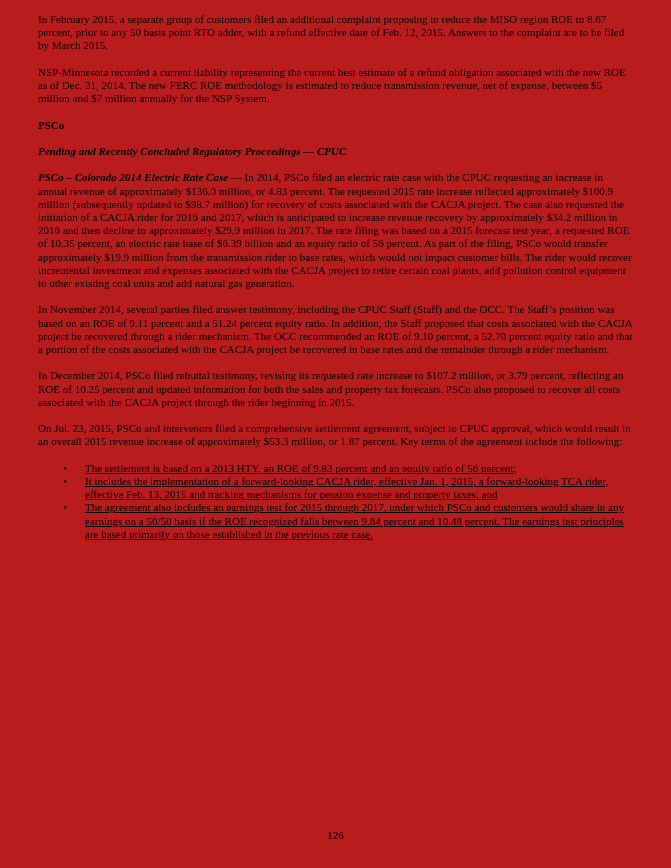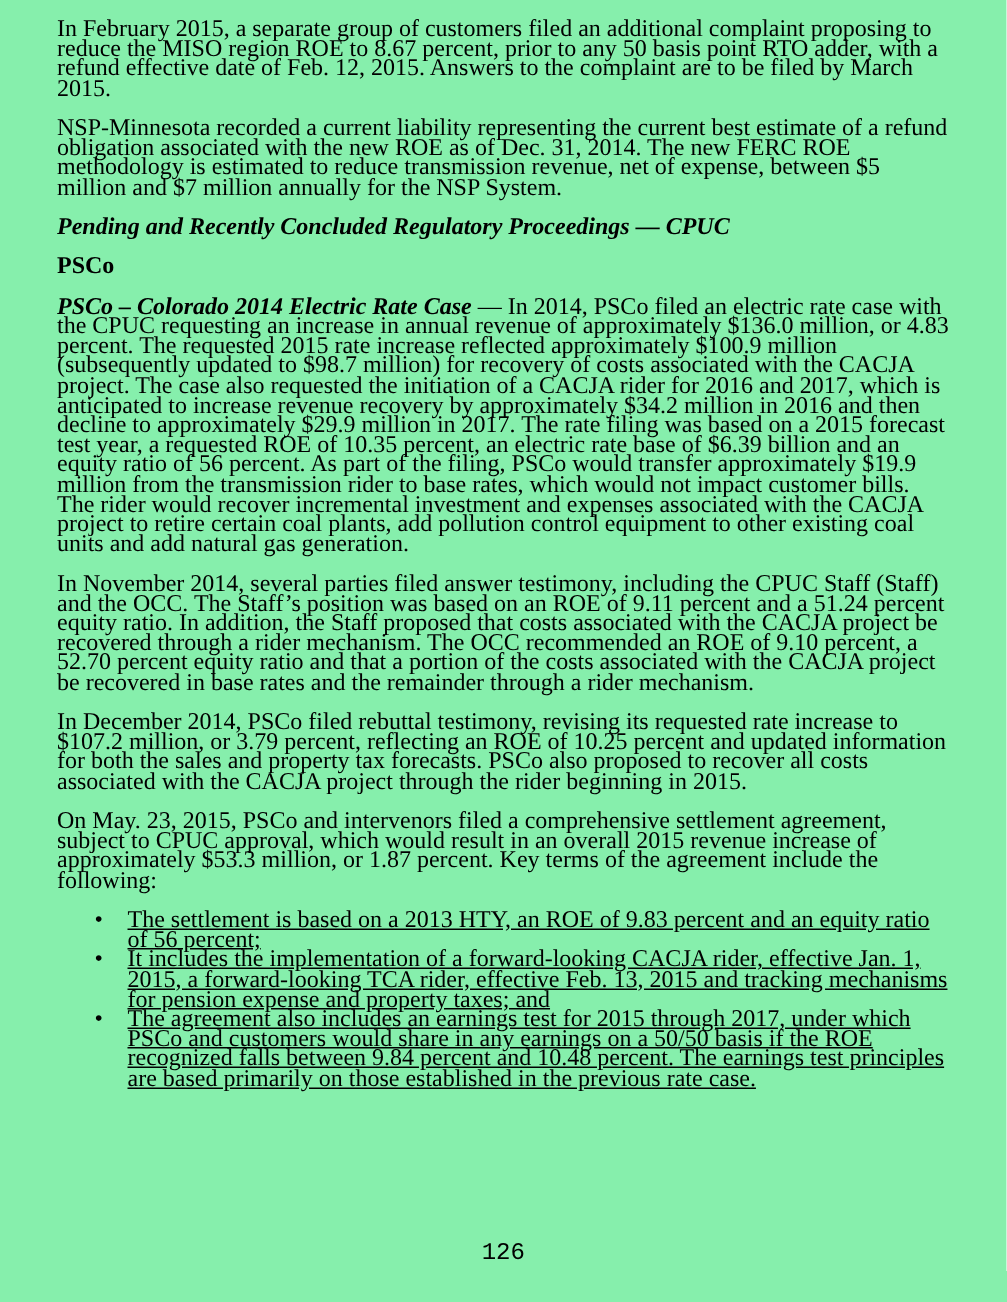--- a/index.html
+++ b/index.html
@@ -1,22 +1,22 @@
 <!DOCTYPE html>
 <html><head>
 <meta charset="utf-8">
 <style>
   html, body { margin: 0; padding: 0; background: #ffffff; }
   .page {
     position: relative;
     width: 671px;
     height: 868px;
-    background: #86efac;
+    background: #b91c1c;
     font-family: "Liberation Serif", serif;
-    font-size: 16px;
+    font-size: 11px;
     line-height: 13.2px;
     color: #000000;
     overflow: hidden;
   }
   .content {
     position: absolute;
     left: 38px;
     top: 13px;
     width: 596px;
   }
@@ -26,44 +26,43 @@
   ul.bullets { list-style: none; margin: 0 0 13.2px 0; padding: 0; }
   ul.bullets li { display: flex; margin: 0; }
   .li-marker { flex: none; width: 47px; padding-left: 25px; box-sizing: border-box; }
   .li-text { flex: 1; text-decoration: underline; }
   .footer {
     position: absolute;
     top: 829px;
     left: 0;
     width: 100%;
     text-align: center;
-    font-family: Liberation Mono, monospace;
   }
 </style>
 </head>
 <body>
 
 <div class="page">
   <div class="content">
 
     <p class="para">In February 2015, a separate group of customers filed an additional complaint proposing to reduce the MISO region ROE to 8.67 percent, prior to any 50 basis point RTO adder, with a refund effective date of Feb. 12, 2015.  Answers to the complaint are to be filed by March 2015.</p>
 
     <p class="para">NSP-Minnesota recorded a current liability representing the current best estimate of a refund obligation associated with the new ROE as of Dec. 31, 2014.  The new FERC ROE methodology is estimated to reduce transmission revenue, net of expense, between $5 million and $7 million annually for the NSP System.</p>
 
+    <p class="para b">PSCo</p>
+
     <p class="para bi">Pending and Recently Concluded Regulatory Proceedings — CPUC</p>
-
-    <p class="para b">PSCo</p>
 
     <p class="para"><span class="bi">PSCo – Colorado 2014 Electric Rate Case</span><span> — In 2014, PSCo filed an electric rate case with the CPUC requesting an increase in annual revenue of approximately $136.0 million, or 4.83 percent.  The requested 2015 rate increase reflected approximately $100.9 million (subsequently updated to $98.7 million) for recovery of costs associated with the CACJA project.  The case also requested the initiation of a CACJA rider for 2016 and 2017, which is anticipated to increase revenue recovery by approximately $34.2 million in 2016 and then decline to approximately $29.9 million in 2017.  The rate filing was based on a 2015 forecast test year, a requested ROE of 10.35 percent, an electric rate base of $6.39 billion and an equity ratio of 56 percent.  As part of the filing, PSCo would transfer approximately $19.9 million from the transmission rider to base rates, which would not impact customer bills.  The rider would recover incremental investment and expenses associated with the CACJA project to retire certain coal plants, add pollution control equipment to other existing coal units and add natural gas generation.</span></p>
 
     <p class="para">In November 2014, several parties filed answer testimony, including the CPUC Staff (Staff) and the OCC.  The Staff’s position was based on an ROE of 9.11 percent and a 51.24 percent equity ratio.  In addition, the Staff proposed that costs associated with the CACJA project be recovered through a rider mechanism.  The OCC recommended an ROE of 9.10 percent, a 52.70 percent equity ratio and that a portion of the costs associated with the CACJA project be recovered in base rates and the remainder through a rider mechanism.</p>
 
     <p class="para">In December 2014, PSCo filed rebuttal testimony, revising its requested rate increase to $107.2 million, or 3.79 percent, reflecting an ROE of 10.25 percent and updated information for both the sales and property tax forecasts.  PSCo also proposed to recover all costs associated with the CACJA project through the rider beginning in 2015.</p>
 
-    <p class="para">On May. 23, 2015, PSCo and intervenors filed a comprehensive settlement agreement, subject to CPUC approval, which would result in an overall 2015 revenue increase of approximately $53.3 million, or 1.87 percent.  Key terms of the agreement include the following:</p>
+    <p class="para">On Jul. 23, 2015, PSCo and intervenors filed a comprehensive settlement agreement, subject to CPUC approval, which would result in an overall 2015 revenue increase of approximately $53.3 million, or 1.87 percent.  Key terms of the agreement include the following:</p>
 
     <ul class="bullets">
       <li>
         <span class="li-marker">•</span>
         <span class="li-text">The settlement is based on a 2013 HTY, an ROE of 9.83 percent and an equity ratio of 56 percent;</span>
       </li>
       <li>
         <span class="li-marker">•</span>
         <span class="li-text">It includes the implementation of a forward-looking CACJA rider, effective Jan. 1, 2015, a forward-looking TCA rider, effective Feb. 13, 2015 and tracking mechanisms for pension expense and property taxes; and</span>
       </li>

